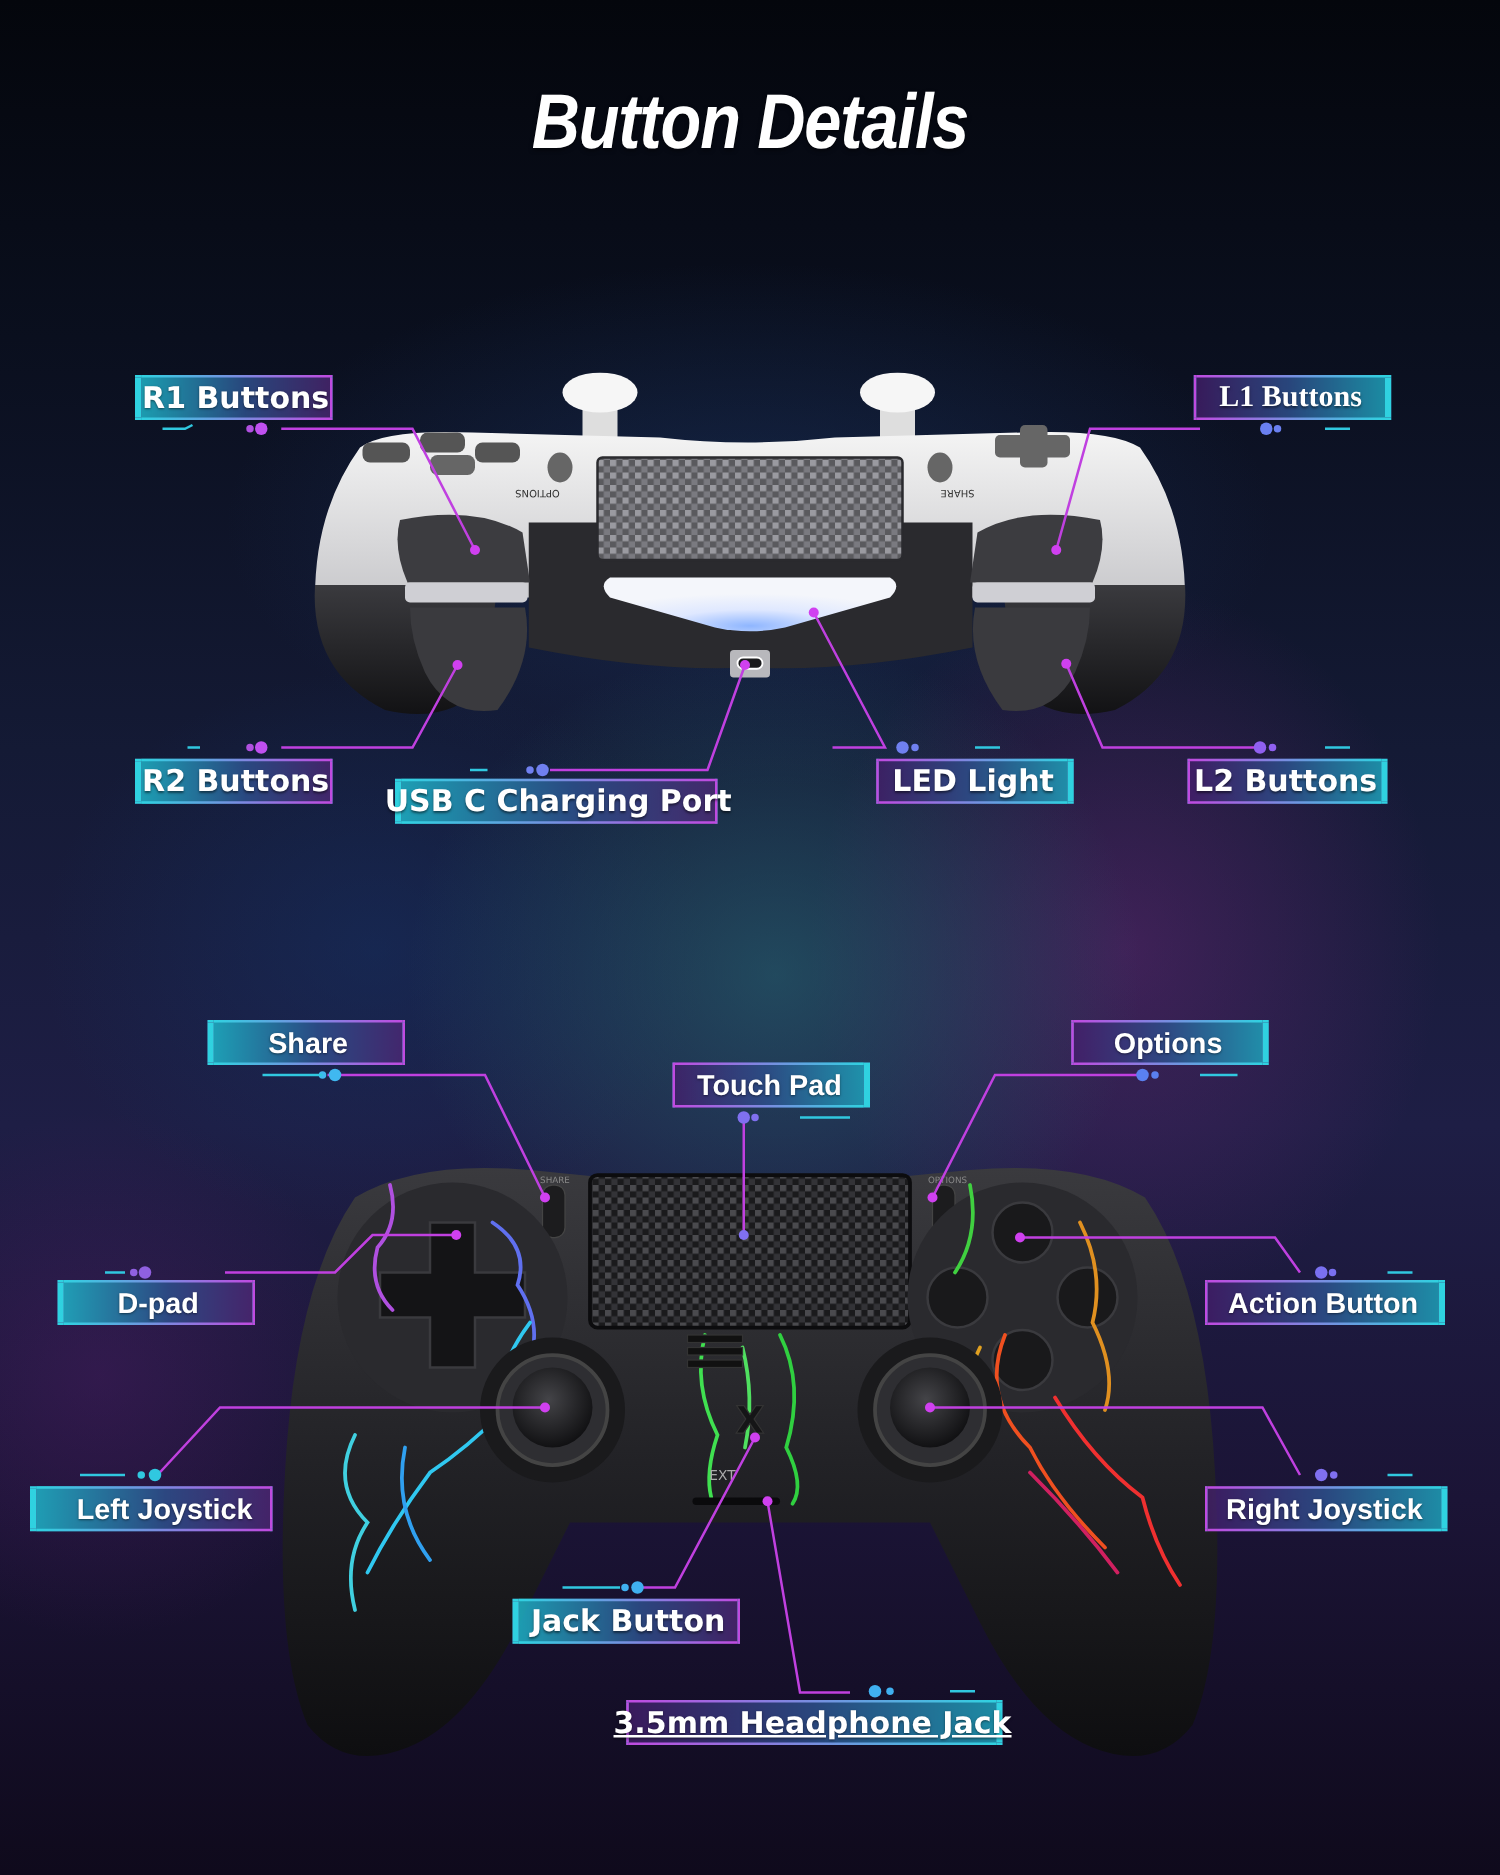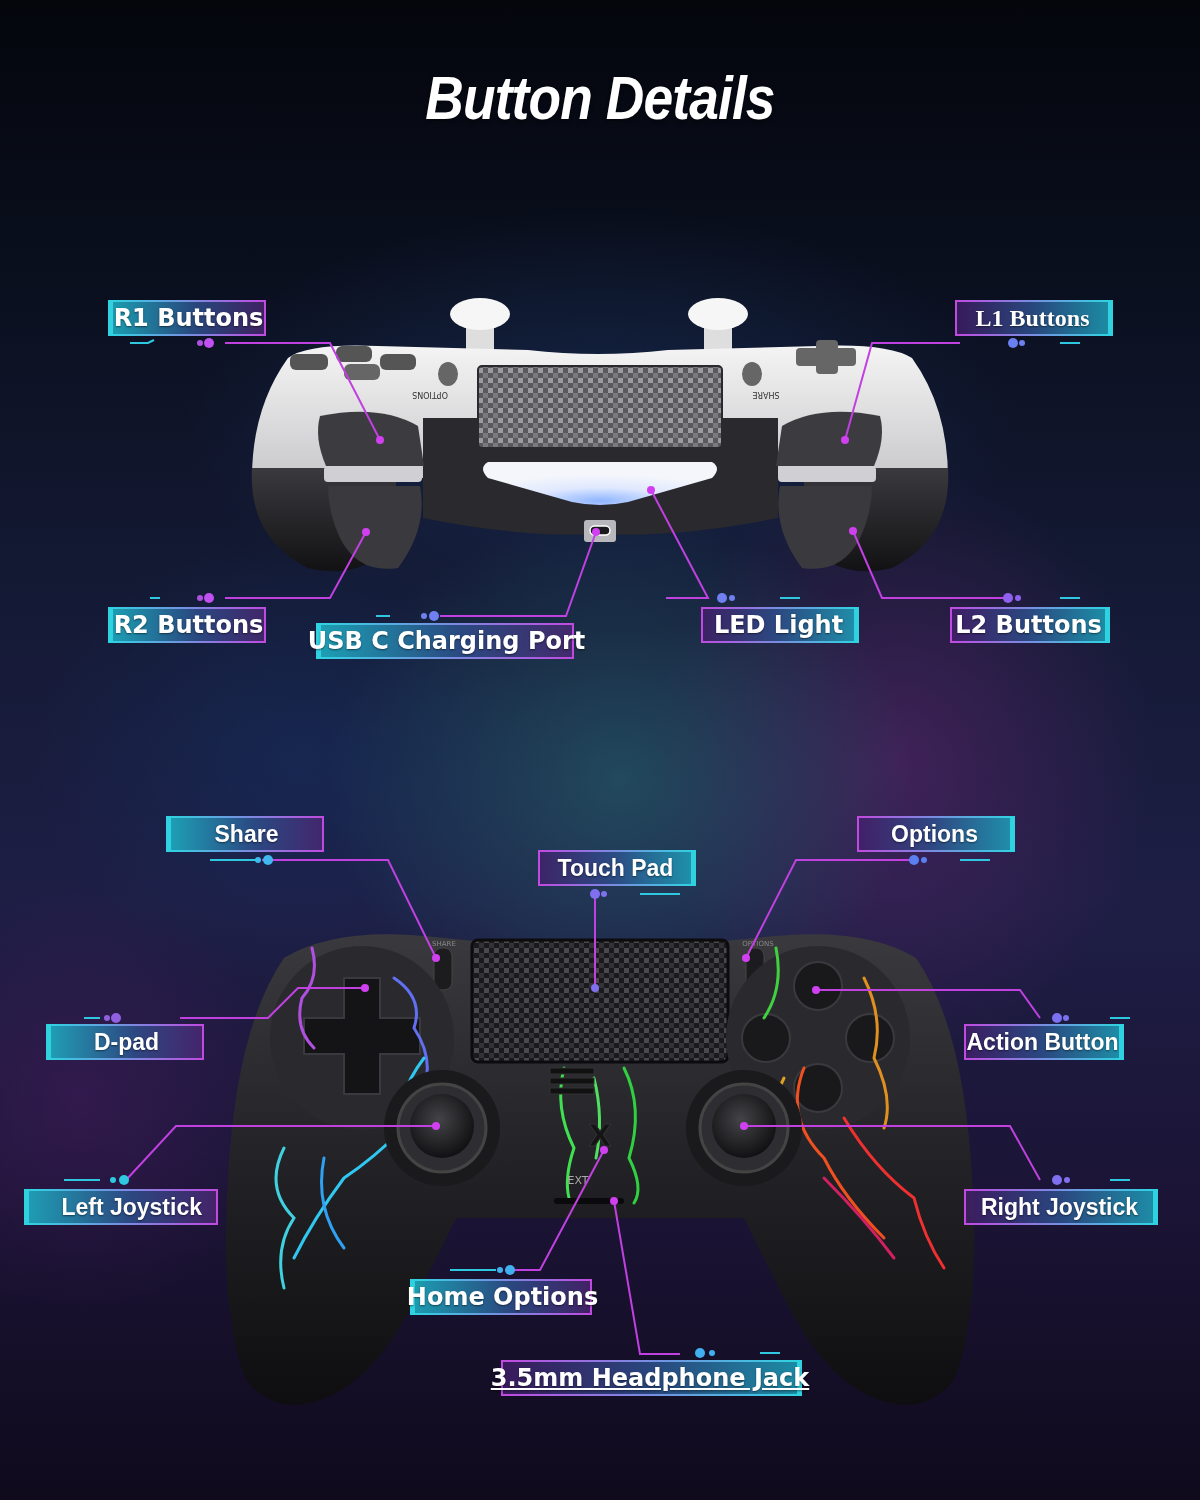--- a/index.html
+++ b/index.html
@@ -301,27 +301,27 @@
 </div>
 <div class="tag rt bold" style="left:538px;top:850px;width:158px;">
   <span>Touch Pad</span>
 </div>
 <div class="tag rt bold" style="left:857px;top:816px;width:158px;">
   <span>Options</span>
 </div>
 <div class="tag lt bold" style="left:46px;top:1024px;width:158px;">
   <span>D-pad</span>
 </div>
-<div class="tag rt bold" style="left:964px;top:1024px;width:160px;">
+<div class="tag rt bold" style="left:964px;top:1024px;width:192px;">
   <span>Action Button</span>
 </div>
 <div class="tag lt bold" style="left:24px;top:1189px;width:194px;justify-content:flex-end;">
   <span>Left Joystick</span>
 </div>
 <div class="tag rt bold" style="left:964px;top:1189px;width:194px;text-align:right;">
   <span>Right Joystick</span>
 </div>
 <div class="tag lt" style="left:410px;top:1279px;width:182px;">
-  <span>Home Options</span>
+  <span>Jack Button</span>
 </div>
 <div class="tag rt" style="left:501px;top:1360px;width:301px;text-decoration:underline;">
   <span>3.5mm Headphone Jack</span>
 </div>
 
 </body></html>

